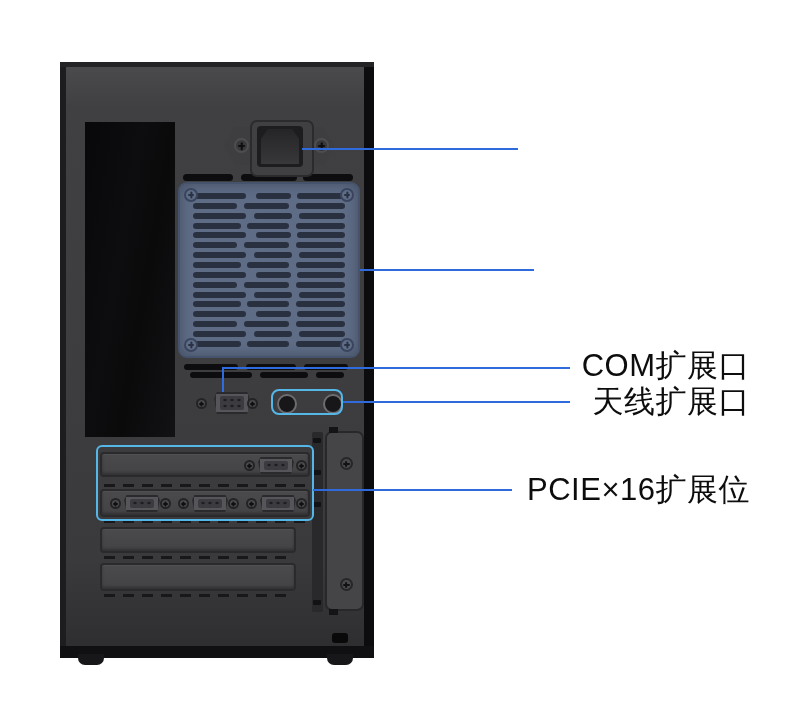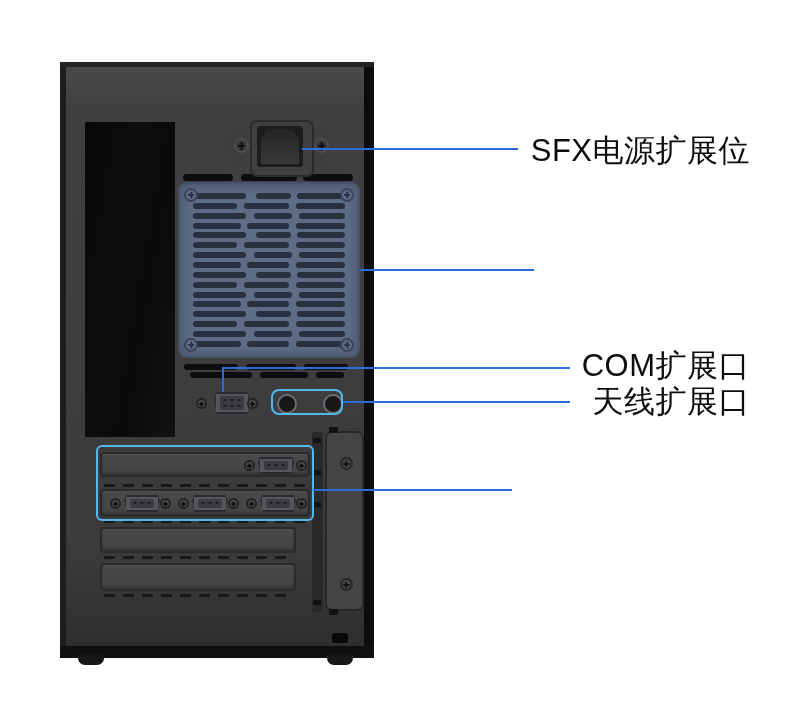--- a/index.html
+++ b/index.html
@@ -270,16 +270,16 @@
   <div class="abs hl-box" style="left:271px;top:389px;width:72px;height:26px;border-radius:8px"></div>
   <div class="abs hl-box" style="left:96px;top:445px;width:218px;height:76px"></div>
 
   <div class="abs line" style="left:302px;top:148px;width:216px;height:2px"></div>
   <div class="abs line" style="left:360px;top:269px;width:174px;height:2px"></div>
   <div class="abs line" style="left:222px;top:368px;width:2px;height:24px"></div>
   <div class="abs line" style="left:222px;top:367px;width:348px;height:2px"></div>
   <div class="abs line" style="left:343px;top:401px;width:227px;height:2px"></div>
   <div class="abs line" style="left:313px;top:489px;width:199px;height:2px"></div>
 
-  <div class="label" style="top:133px">SFX电源扩展位</div>
   <div class="label" style="top:348px">COM扩展口</div>
   <div class="label" style="top:384px">天线扩展口</div>
+  <div class="label" style="top:472px">PCIE×16扩展位</div>
 </div>
 
 </body></html>

